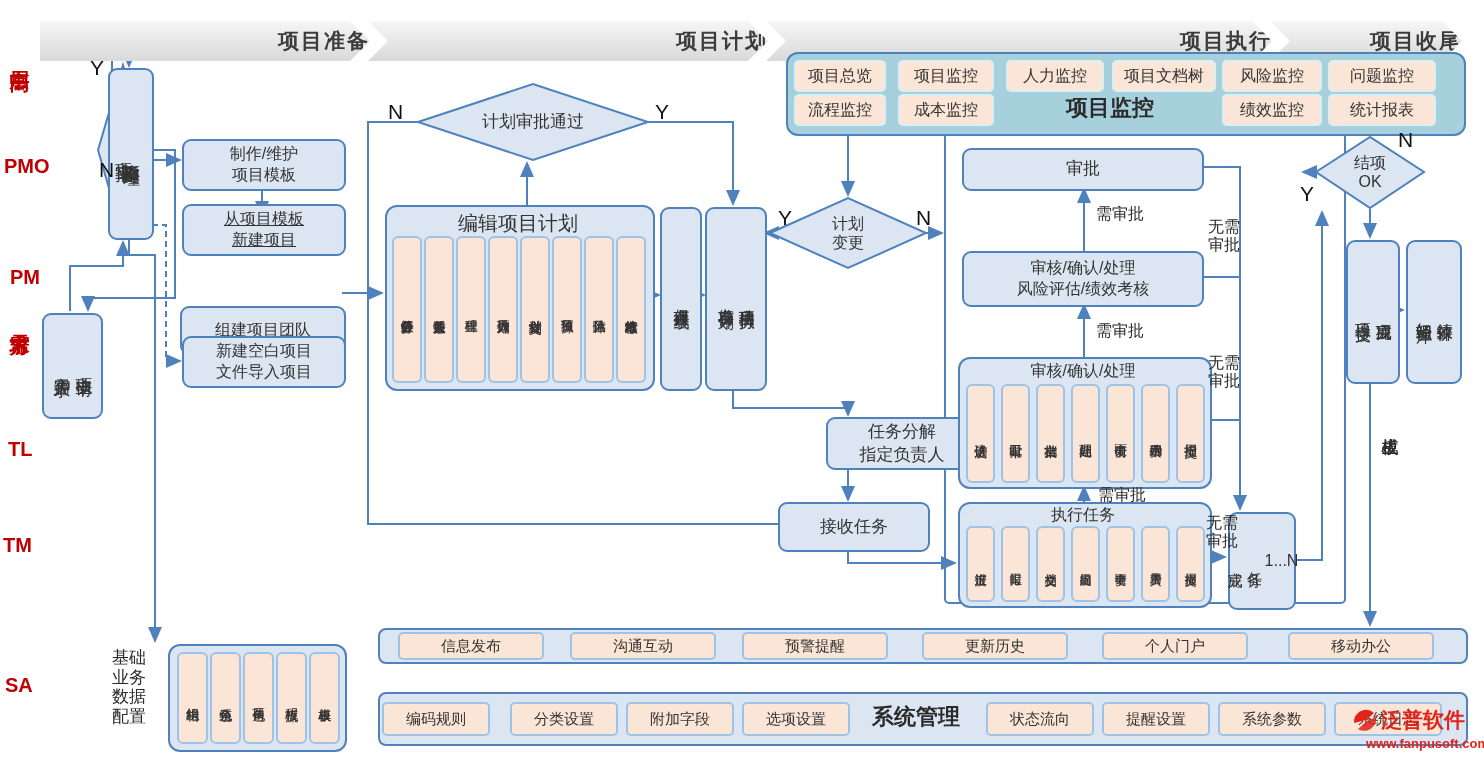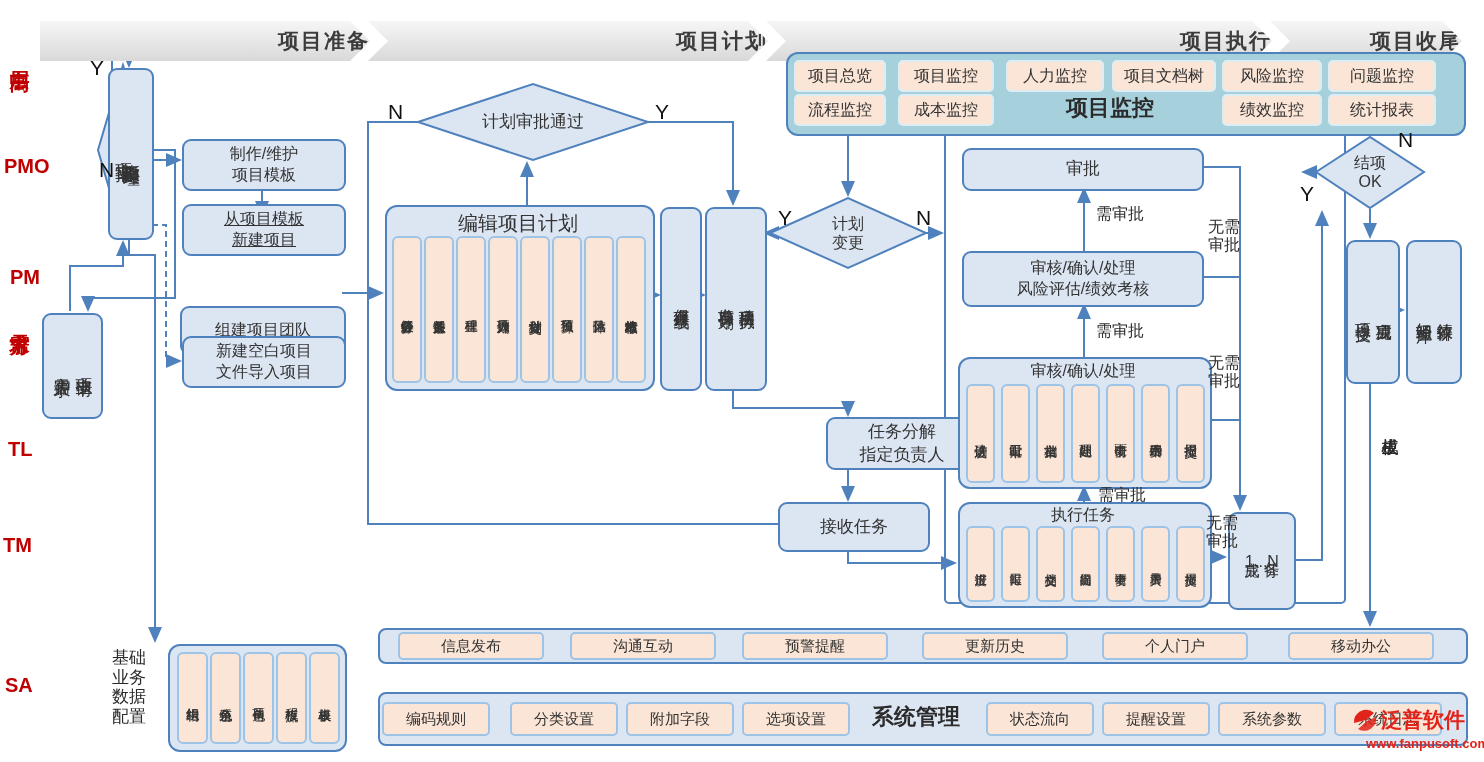--- a/index.html
+++ b/index.html
@@ -198,21 +198,21 @@
   <div class="peach" style="left:1141px;top:526px;width:25px;height:72px;font-size:12px;">录入费用</div>
   <div class="peach" style="left:1176px;top:526px;width:25px;height:72px;font-size:12px;">提交周报</div>
 
   <div class="lbl" style="left:1208px;top:218px;">无需
 审批</div>
   <div class="lbl" style="left:1208px;top:354px;">无需
 审批</div>
   <div class="lbl" style="left:1206px;top:514px;">无需
 审批</div>
 
-  <div class="node" style="left:1228px;top:512px;width:64px;height:90px;flex-direction:column;padding:2px 0;">
+  <div class="node" style="left:1228px;top:512px;width:64px;height:90px;padding:2px 0;">
     <span class="vnode" style="white-space:pre-line;font-size:15px;">完成
 任务</span>
     <span style="font-size:16px;">1...N</span>
   </div>
 
   <div class="dtext" style="left:1340px;top:146px;width:60px;height:52px;font-size:16px;text-align:center;">结项
 OK</div>
   <div class="yn" style="left:1300px;top:182px;">Y</div>
   <div class="yn" style="left:1398px;top:128px;">N</div>
   <div class="node vnode" style="left:1346px;top:240px;width:50px;height:140px;font-size:16px;">项目交接

